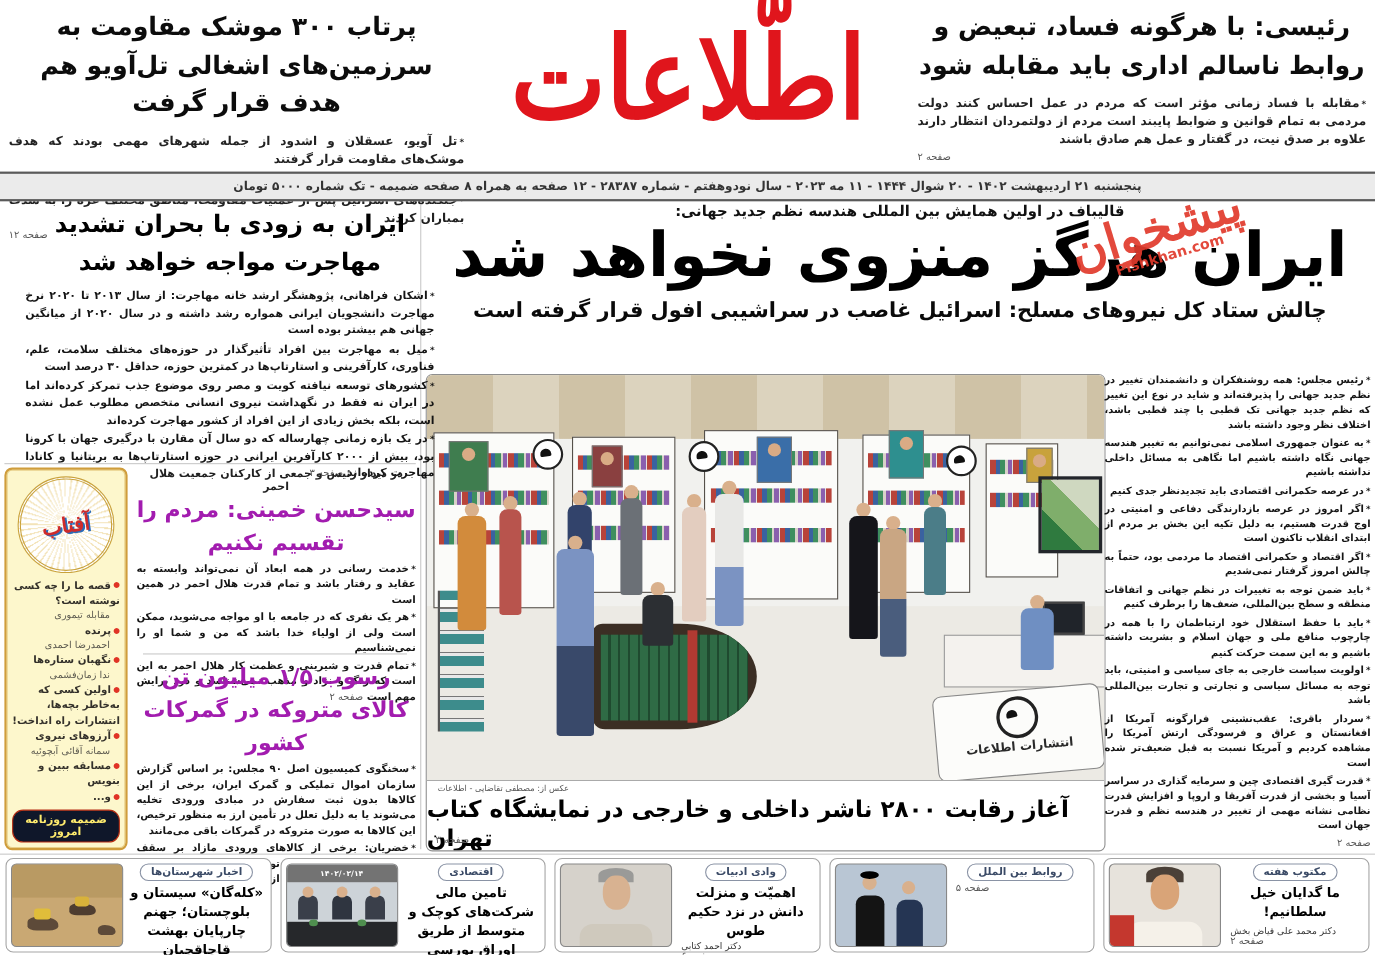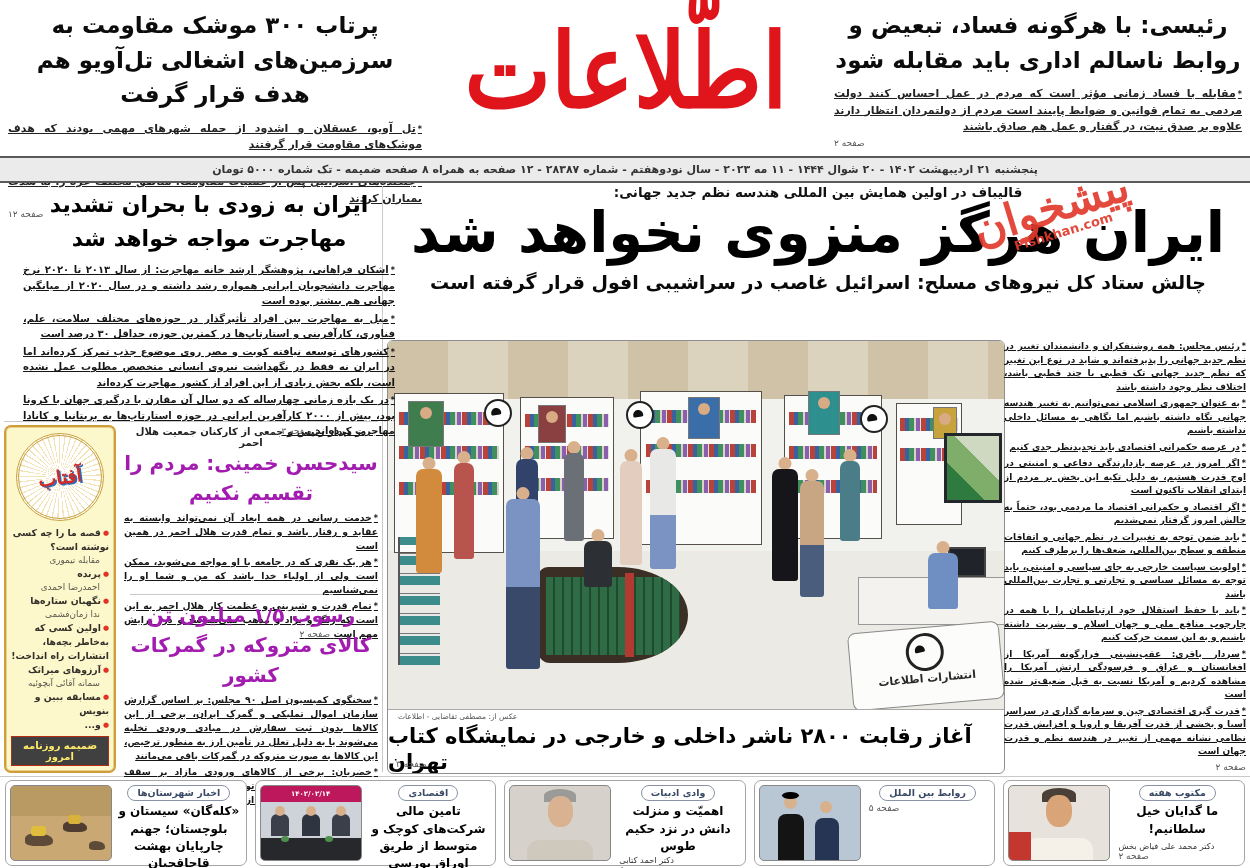--- a/index.html
+++ b/index.html
@@ -52,21 +52,21 @@
   .b-text{font-size:11px;font-weight:bold;color:#2a2a2a;}
   .rack{left:10px;top:196px;width:40px;height:128px;border-left:2px solid #555;
         background:repeating-linear-gradient(0deg,#3d8c8c 0 9px,#e8e8e8 9px 11px,#777 11px 12px,transparent 12px 20px);}
   .fig .fh{position:absolute;top:-12px;left:50%;transform:translateX(-50%);width:13px;height:13px;border-radius:50%;background:#d9b08c;}
   .fig .fb{position:absolute;inset:0;border-radius:7px 7px 3px 3px;}
   .credit{font-size:7.5px;color:#555;text-align:left;padding:2px 10px 0;}
   .caption{font-size:21px;font-weight:bold;text-align:left;line-height:1.25;margin-top:2px;color:#000;}
   .cap-page{position:absolute;left:8px;bottom:3px;}
   
   .parl{top:340px;right:4px;width:242px;height:430px;overflow:hidden;}
-  .b{margin:0 0 2px;text-align:justify;line-height:1.5;text-decoration:underline;}
+  .b{margin:0 0 2px;text-align:justify;line-height:1.5;}
   .parl .b{font-size:9px;font-weight:bold;margin-bottom:3px;}
   .bm{font-weight:bold;margin-left:2px;font-size:8px;}
   .parl-page{text-align:right;margin-top:1px;}
   
   .mig{top:188px;left:23px;width:372px;}
   .mig-title{font-size:22px;font-weight:bold;text-align:center;line-height:1.55;color:#000;}
   .mig .b{font-size:10px;font-weight:bold;line-height:1.55;}
   .kho{top:426px;left:124px;width:254px;}
   .kicker-s{font-size:10px;font-weight:bold;text-align:center;color:#222;}
   .kho-title,.cus-title{font-size:20px;font-weight:bold;text-align:center;line-height:1.5;color:#a21caf;}
@@ -77,35 +77,35 @@
        box-shadow:inset 0 0 0 1px #e8d089;padding:4px 5px;box-sizing:border-box;}
   .sun{width:82px;height:82px;margin:2px auto 5px;border-radius:50%;
        background:#fff repeating-conic-gradient(#fff 0 6deg,#f3e3b8 6deg 8deg);
        border:3px double #c9a23c;display:flex;align-items:center;justify-content:center;}
   .sun span{font-size:19px;font-weight:bold;color:#cf2b2b;text-shadow:1.5px 1.5px 0 #2b6cb8;
             font-family:"DejaVu Serif","Liberation Serif",serif;transform:rotate(-8deg);}
   .sup-t{font-size:9.3px;font-weight:bold;color:#33302a;line-height:1.5;}
   .dot{color:#e03325;font-size:7px;margin-left:2px;vertical-align:1px;}
   .sup-a{font-size:8.8px;color:#5a584e;line-height:1.5;padding-right:9px;}
   .sup-a:empty{display:none;}
-  .sup-btn{margin-top:4px;background:#404040;color:#ffec6e;font-size:10px;font-weight:bold;text-align:center;
-           border-radius:0;padding:3px 2px;border:1px solid #b52c12;}
+  .sup-btn{margin-top:4px;background:#0f172a;color:#ffec6e;font-size:10px;font-weight:bold;text-align:center;
+           border-radius:10px;padding:3px 2px;border:1px solid #b52c12;}
   
   .brow-wrap{top:780px;left:0;right:0;height:86px;display:flex;gap:8px;padding:0 5px;box-sizing:border-box;}
   .nbox{flex:1;border:1px solid #a5a5a5;border-radius:7px;display:flex;gap:4px;padding:4px;box-sizing:border-box;background:#fff;}
   .ntext{flex:1;display:flex;flex-direction:column;align-items:center;}
   .pill{border:1px solid #8a93a5;border-radius:10px;padding:0 9px;font-size:9.5px;font-weight:bold;color:#3a4a66;
         line-height:1.5;margin-bottom:2px;white-space:nowrap;}
   .ntitle{font-size:12px;font-weight:bold;text-align:center;line-height:1.45;color:#000;}
   .nauthor{font-size:8.3px;color:#333;align-self:flex-end;padding-left:4px;margin-top:auto;}
   .nauthor:empty{display:none;}
   .npage{align-self:flex-end;padding-left:4px;}
   .nphoto{width:100px;height:74px;border:1px solid #888;border-radius:5px;position:relative;overflow:hidden;flex:none;}
   .ph-a{background:#e7e3dc;} .ph-b{background:#b9c6d4;} .ph-c{background:#d6d2cb;} .ph-d{background:#cdd3d8;} .ph-e{background:#c9a873;}
-  .conf-banner{position:absolute;top:0;left:0;right:0;height:16px;background:#be185d;color:#fff;font-size:7px;
+  .conf-banner{position:absolute;top:0;left:0;right:0;height:16px;background:#737373;color:#fff;font-size:7px;
                text-align:center;line-height:16px;font-weight:bold;}
 </style>
 </head>
 <body>
 
 <div class="abs mh-right">
   <div class="mh-title">رئیسی: با هرگونه فساد، تبعیض و روابط ناسالم اداری باید مقابله شود</div>
   <div class="mh-bullets">
     <p class="b"><span class="bm">*</span><span>مقابله با فساد زمانی مؤثر است که مردم در عمل احساس کنند دولت مردمی به تمام قوانین و ضوابط پایبند است مردم از دولتمردان انتظار دارند علاوه بر صدق نیت، در گفتار و عمل هم صادق باشند</span></p>
   </div>
@@ -273,22 +273,22 @@
   </div>
 </div>
 
 <div class="abs parl">
   <p class="b"><span class="bm">*</span><span>رئیس مجلس: همه روشنفکران و دانشمندان تغییر در نظم جدید جهانی را پذیرفته‌اند و شاید در نوع این تغییر که نظم جدید جهانی تک قطبی یا چند قطبی باشد، اختلاف نظر وجود داشته باشد</span></p>
   <p class="b"><span class="bm">*</span><span>به عنوان جمهوری اسلامی نمی‌توانیم به تغییر هندسه جهانی نگاه داشته باشیم اما نگاهی به مسائل داخلی نداشته باشیم</span></p>
   <p class="b"><span class="bm">*</span><span>در عرصه حکمرانی اقتصادی باید تجدیدنظر جدی کنیم</span></p>
   <p class="b"><span class="bm">*</span><span>اگر امروز در عرصه بازدارندگی دفاعی و امنیتی در اوج قدرت هستیم، به دلیل تکیه این بخش بر مردم از ابتدای انقلاب تاکنون است</span></p>
   <p class="b"><span class="bm">*</span><span>اگر اقتصاد و حکمرانی اقتصاد ما مردمی بود، حتماً به چالش امروز گرفتار نمی‌شدیم</span></p>
   <p class="b"><span class="bm">*</span><span>باید ضمن توجه به تغییرات در نظم جهانی و اتفاقات منطقه و سطح بین‌المللی، ضعف‌ها را برطرف کنیم</span></p>
+  <p class="b"><span class="bm">*</span><span>باید با حفظ استقلال خود ارتباطمان را با همه در چارچوب منافع ملی و جهان اسلام و بشریت داشته باشیم و به این سمت حرکت کنیم</span></p>
   <p class="b"><span class="bm">*</span><span>اولویت سیاست خارجی به جای سیاسی و امنیتی، باید توجه به مسائل سیاسی و تجارتی و تجارت بین‌المللی باشد</span></p>
-  <p class="b"><span class="bm">*</span><span>باید با حفظ استقلال خود ارتباطمان را با همه در چارچوب منافع ملی و جهان اسلام و بشریت داشته باشیم و به این سمت حرکت کنیم</span></p>
   <p class="b"><span class="bm">*</span><span>سردار باقری: عقب‌نشینی فرارگونه آمریکا از افغانستان و عراق و فرسودگی ارتش آمریکا را مشاهده کردیم و آمریکا نسبت به قبل ضعیف‌تر شده است</span></p>
   <p class="b"><span class="bm">*</span><span>قدرت گیری اقتصادی چین و سرمایه گذاری در سراسر آسیا و بخشی از قدرت آفریقا و اروپا و افزایش قدرت نظامی نشانه مهمی از تغییر در هندسه نظم و قدرت جهان است</span></p>
   <div class="parl-page pageref">صفحه ۲</div>
 </div>
 
 <div class="abs mig">
   <div class="mig-title">ایران به زودی با بحران تشدید مهاجرت مواجه خواهد شد</div>
   <div style="margin-top:6px;">
     <p class="b"><span class="bm">*</span><span>اشکان فراهانی، پژوهشگر ارشد خانه مهاجرت: از سال ۲۰۱۳ تا ۲۰۲۰ نرخ مهاجرت دانشجویان ایرانی همواره رشد داشته و در سال ۲۰۲۰ از میانگین جهانی هم بیشتر بوده است</span></p>
     <p class="b"><span class="bm">*</span><span>میل به مهاجرت بین افراد تأثیرگذار در حوزه‌های مختلف سلامت، علم، فناوری، کارآفرینی و استارتاپ‌ها در کمترین حوزه، حداقل ۳۰ درصد است</span></p>
@@ -320,21 +320,21 @@
       <span>آفتاب</span>
     </div>
   <div>
     <div class="sup-t"><span class="dot">●</span><span>قصه ما را چه کسی نوشته است؟</span></div>
     <div class="sup-a">مقابله تیموری</div>
     <div class="sup-t"><span class="dot">●</span><span>پرنده</span></div>
     <div class="sup-a">احمدرضا احمدی</div>
     <div class="sup-t"><span class="dot">●</span><span>نگهبان ستاره‌ها</span></div>
     <div class="sup-a">ندا زمان‌فشمی</div>
     <div class="sup-t"><span class="dot">●</span><span>اولین کسی که به‌خاطر بچه‌ها، انتشارات راه انداخت!</span></div>
-    <div class="sup-t"><span class="dot">●</span><span>آرزوهای میراثک</span></div>
+    <div class="sup-t"><span class="dot">●</span><span>آرزوهای نیروی</span></div>
     <div class="sup-a">سمانه آقائی آبچوئیه</div>
     <div class="sup-t"><span class="dot">●</span><span>مسابقه ببین و بنویس</span></div>
     <div class="sup-t"><span class="dot">●</span><span>و...</span></div>
   </div>
   <div class="sup-btn">ضمیمه روزنامه امروز</div>
 </div>
 
 <div class="abs brow-wrap">
 
   <div class="nbox">

